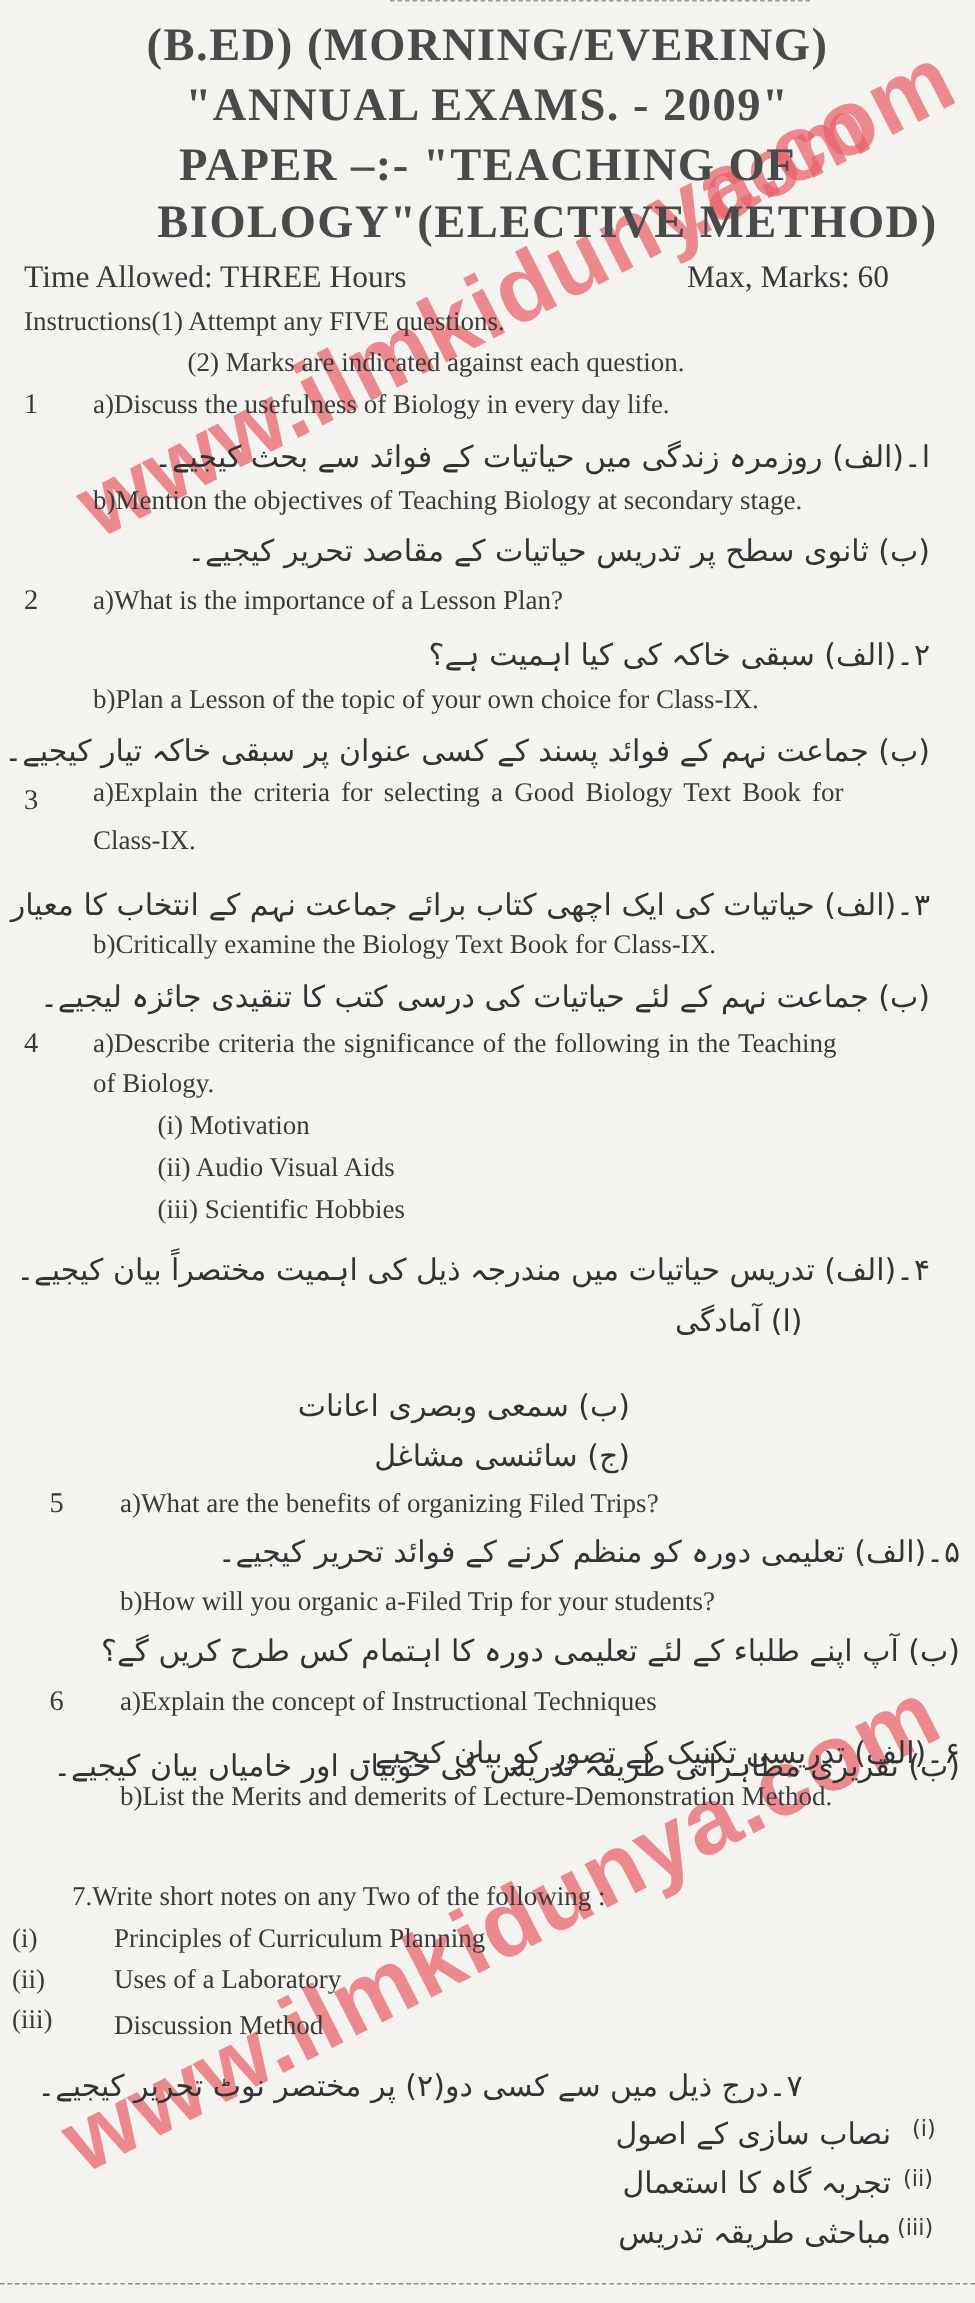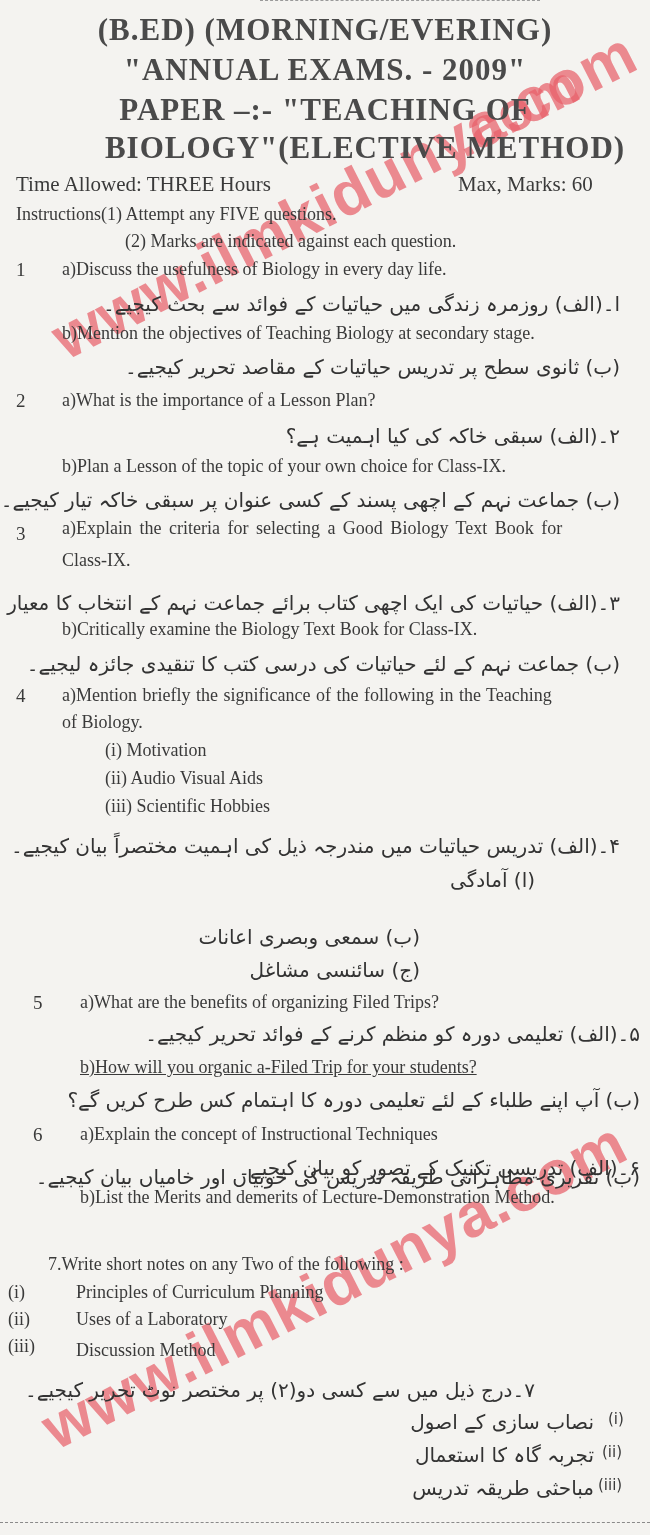--- a/index.html
+++ b/index.html
@@ -58,44 +58,44 @@
   <div class="num" style="left:16px; top:259px;">1</div>
   <div class="t" style="left:62px; top:259px;">a)Discuss the usefulness of Biology in every day life.</div>
   <div class="ur" style="right:30px; top:292px;">ا۔(الف) روزمرہ زندگی میں حیاتیات کے فوائد سے بحث کیجیے۔</div>
   <div class="t" style="left:62px; top:323px;">b)Mention the objectives of Teaching Biology at secondary stage.</div>
   <div class="ur" style="right:30px; top:355px;">(ب) ثانوی سطح پر تدریس حیاتیات کے مقاصد تحریر کیجیے۔</div>
 
   <div class="num" style="left:16px; top:390px;">2</div>
   <div class="t" style="left:62px; top:390px;">a)What is the importance of a Lesson Plan?</div>
   <div class="ur" style="right:30px; top:424px;">۲۔(الف) سبقی خاکہ کی کیا اہمیت ہے؟</div>
   <div class="t" style="left:62px; top:456px;">b)Plan a Lesson of the topic of your own choice for Class-IX.</div>
-  <div class="ur" style="right:30px; top:488px;">(ب) جماعت نہم کے اچھی پسند کے کسی عنوان پر سبقی خاکہ تیار کیجیے۔</div>
+  <div class="ur" style="right:30px; top:488px;">(ب) جماعت نہم کے فوائد پسند کے کسی عنوان پر سبقی خاکہ تیار کیجیے۔</div>
 
   <div class="num" style="left:16px; top:523px;">3</div>
   <div class="t" style="left:62px; top:518px; word-spacing:3px;">a)Explain the criteria for selecting a Good Biology Text Book for</div>
   <div class="t" style="left:62px; top:550px;">Class-IX.</div>
   <div class="ur" style="right:30px; top:591px;">۳۔(الف) حیاتیات کی ایک اچھی کتاب برائے جماعت نہم کے انتخاب کا معیار بیان کریں۔</div>
   <div class="t" style="left:62px; top:619px;">b)Critically examine the Biology Text Book for Class-IX.</div>
   <div class="ur" style="right:30px; top:652px;">(ب) جماعت نہم کے لئے حیاتیات کی درسی کتب کا تنقیدی جائزہ لیجیے۔</div>
 
   <div class="num" style="left:16px; top:685px;">4</div>
-  <div class="t" style="left:62px; top:685px; word-spacing:1px;">a)Mention briefly the significance of the following in the Teaching</div>
+  <div class="t" style="left:62px; top:685px; word-spacing:1px;">a)Describe criteria the significance of the following in the Teaching</div>
   <div class="t" style="left:62px; top:712px;">of Biology.</div>
   <div class="t" style="left:105px; top:740px;">(i) Motivation</div>
   <div class="t" style="left:105px; top:768px;">(ii) Audio Visual Aids</div>
   <div class="t" style="left:105px; top:796px;">(iii) Scientific Hobbies</div>
   <div class="ur" style="right:30px; top:834px;">۴۔(الف) تدریس حیاتیات میں مندرجہ ذیل کی اہمیت مختصراً بیان کیجیے۔</div>
   <div class="ur" style="right:115px; top:868px;">(ا) آمادگی</div>
   <div class="ur" style="right:230px; top:925px;">(ب) سمعی وبصری اعانات</div>
   <div class="ur" style="right:230px; top:958px;">(ج) سائنسی مشاغل</div>
 
   <div class="num" style="left:33px; top:992px;">5</div>
   <div class="t" style="left:80px; top:992px;">a)What are the benefits of organizing Filed Trips?</div>
   <div class="ur" style="right:10px; top:1022px;margin-left:14px;">۵۔(الف) تعلیمی دورہ کو منظم کرنے کے فوائد تحریر کیجیے۔</div>
-  <div class="t" style="left:80px; top:1057px;text-decoration:underline;">b)How will you organic a-Filed Trip for your students?</div>
+  <div class="t" style="left:80px; top:1057px;">b)How will you organic a-Filed Trip for your students?</div>
   <div class="ur" style="right:10px; top:1088px;">(ب) آپ اپنے طلباء کے لئے تعلیمی دورہ کا اہتمام کس طرح کریں گے؟</div>
 
   <div class="num" style="left:33px; top:1124px;">6</div>
   <div class="t" style="left:80px; top:1124px;">a)Explain the concept of Instructional Techniques</div>
   <div class="ur" style="right:10px; top:1156px;">۶۔(الف) تدریسی تکنیک کے تصور کو بیان کیجیے۔</div>
   <div class="t" style="left:80px; top:1187px;">b)List the Merits and demerits of Lecture-Demonstration Method.</div>
   <div class="ur" style="right:10px; top:1165px;">(ب) تقریری مظاہراتی طریقہ تدریس کی خوبیاں اور خامیاں بیان کیجیے۔</div>
 
   <div class="t" style="left:24px; top:1254px;margin-left:24px;">7.Write short notes on any Two of the following :</div>
   <div class="t" style="left:8px; top:1282px;">(i)</div>

